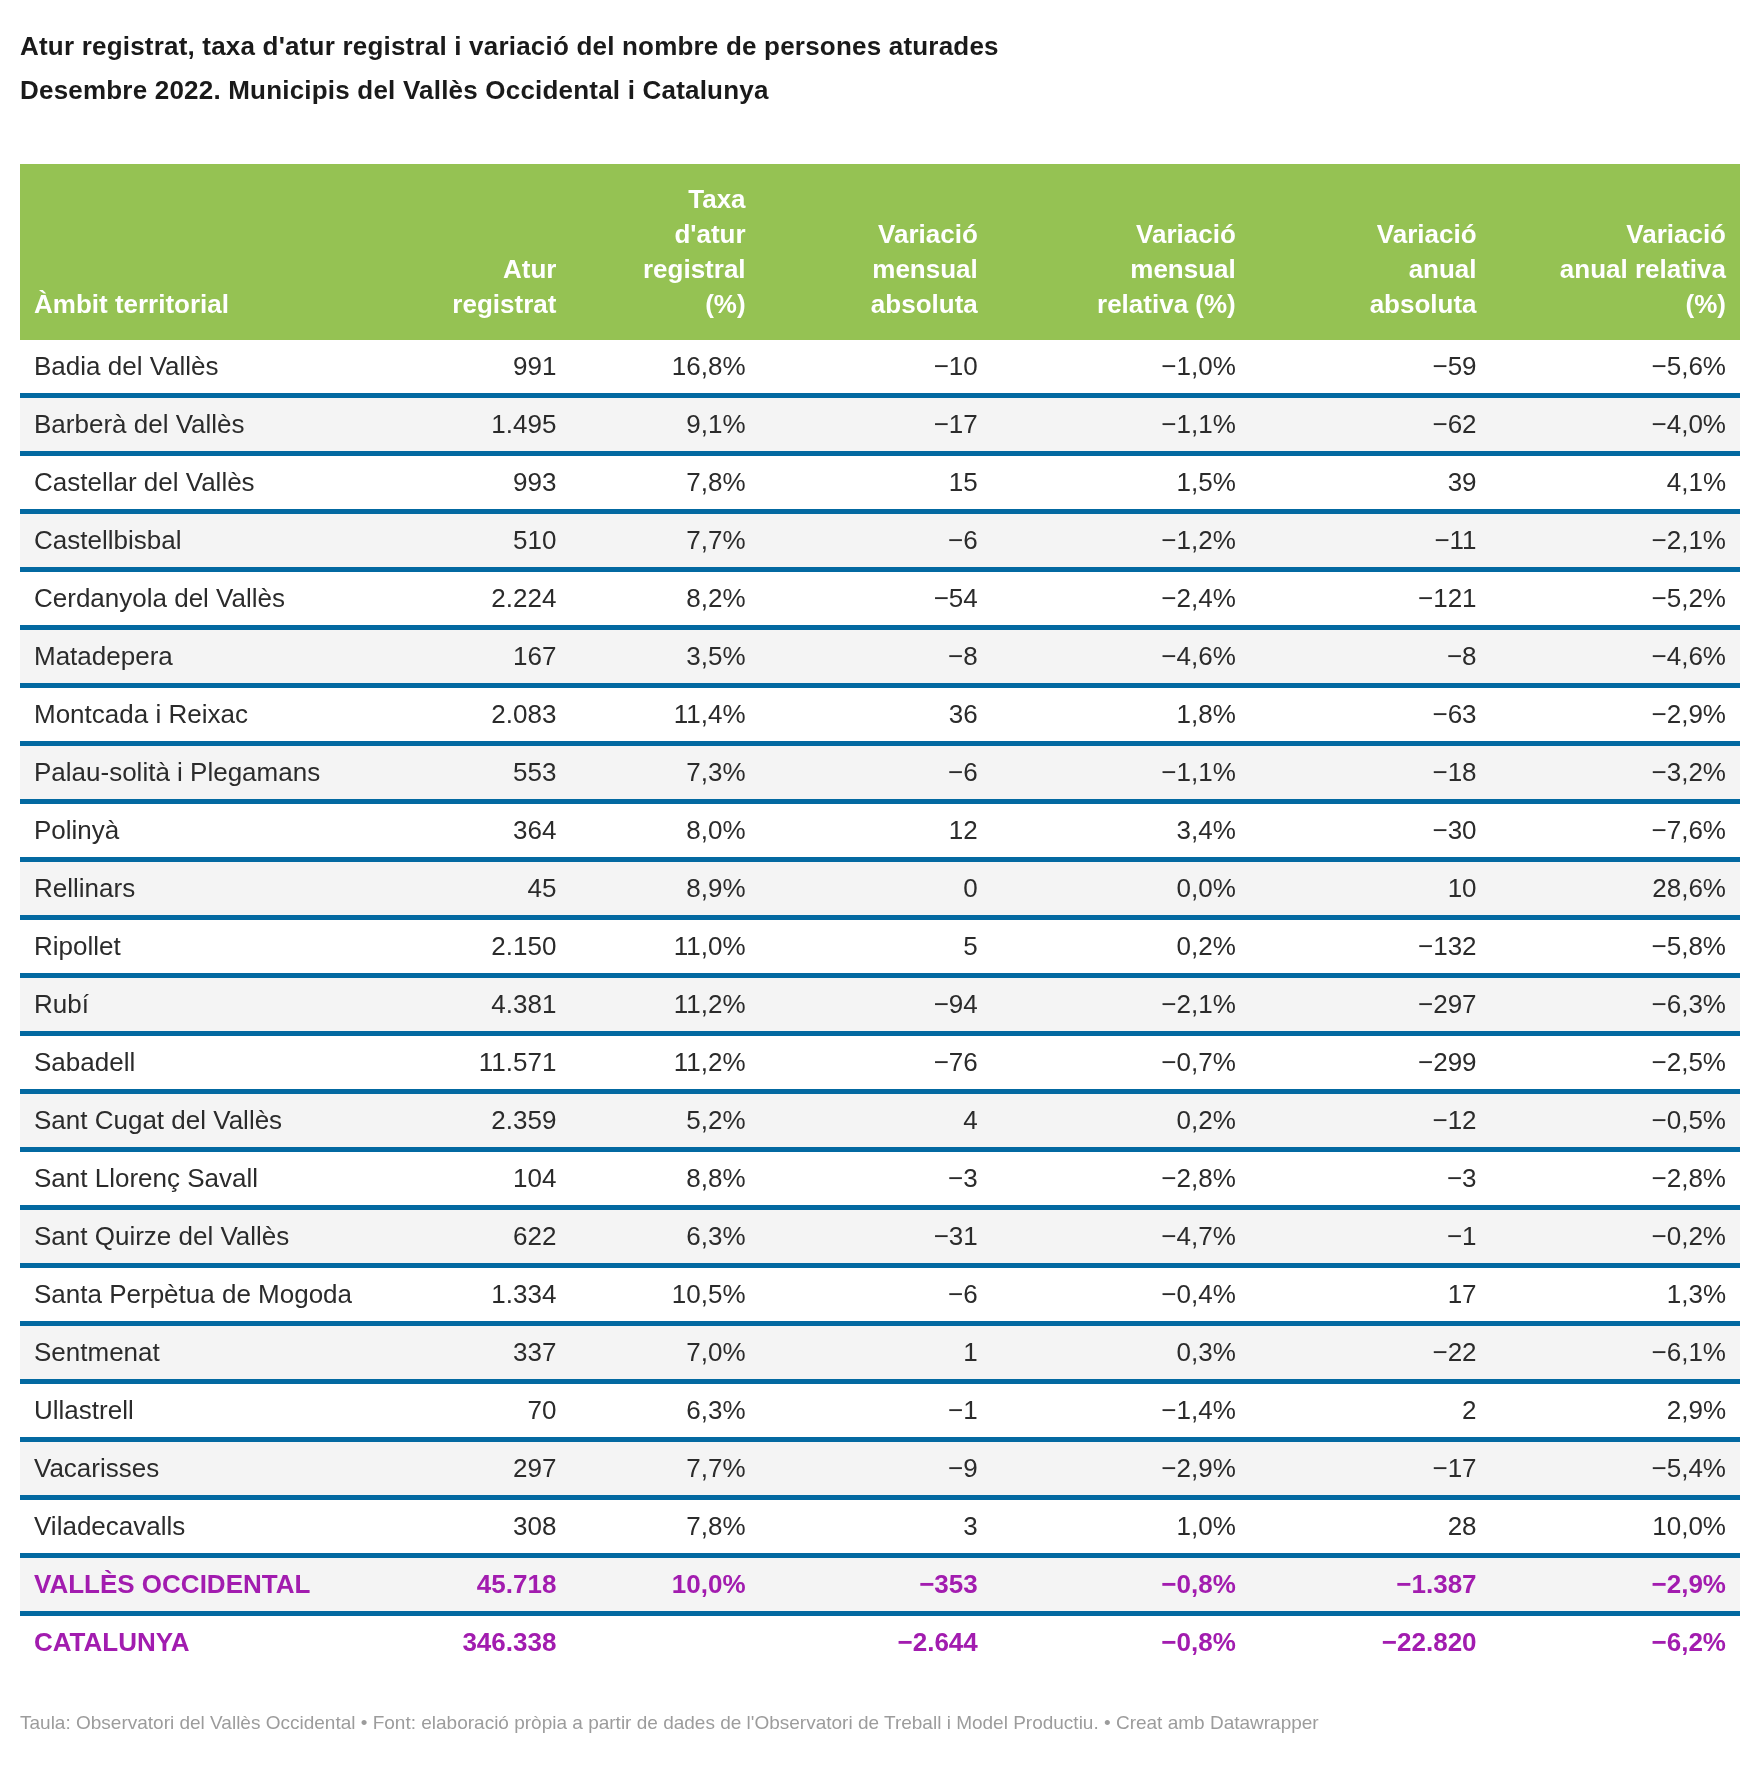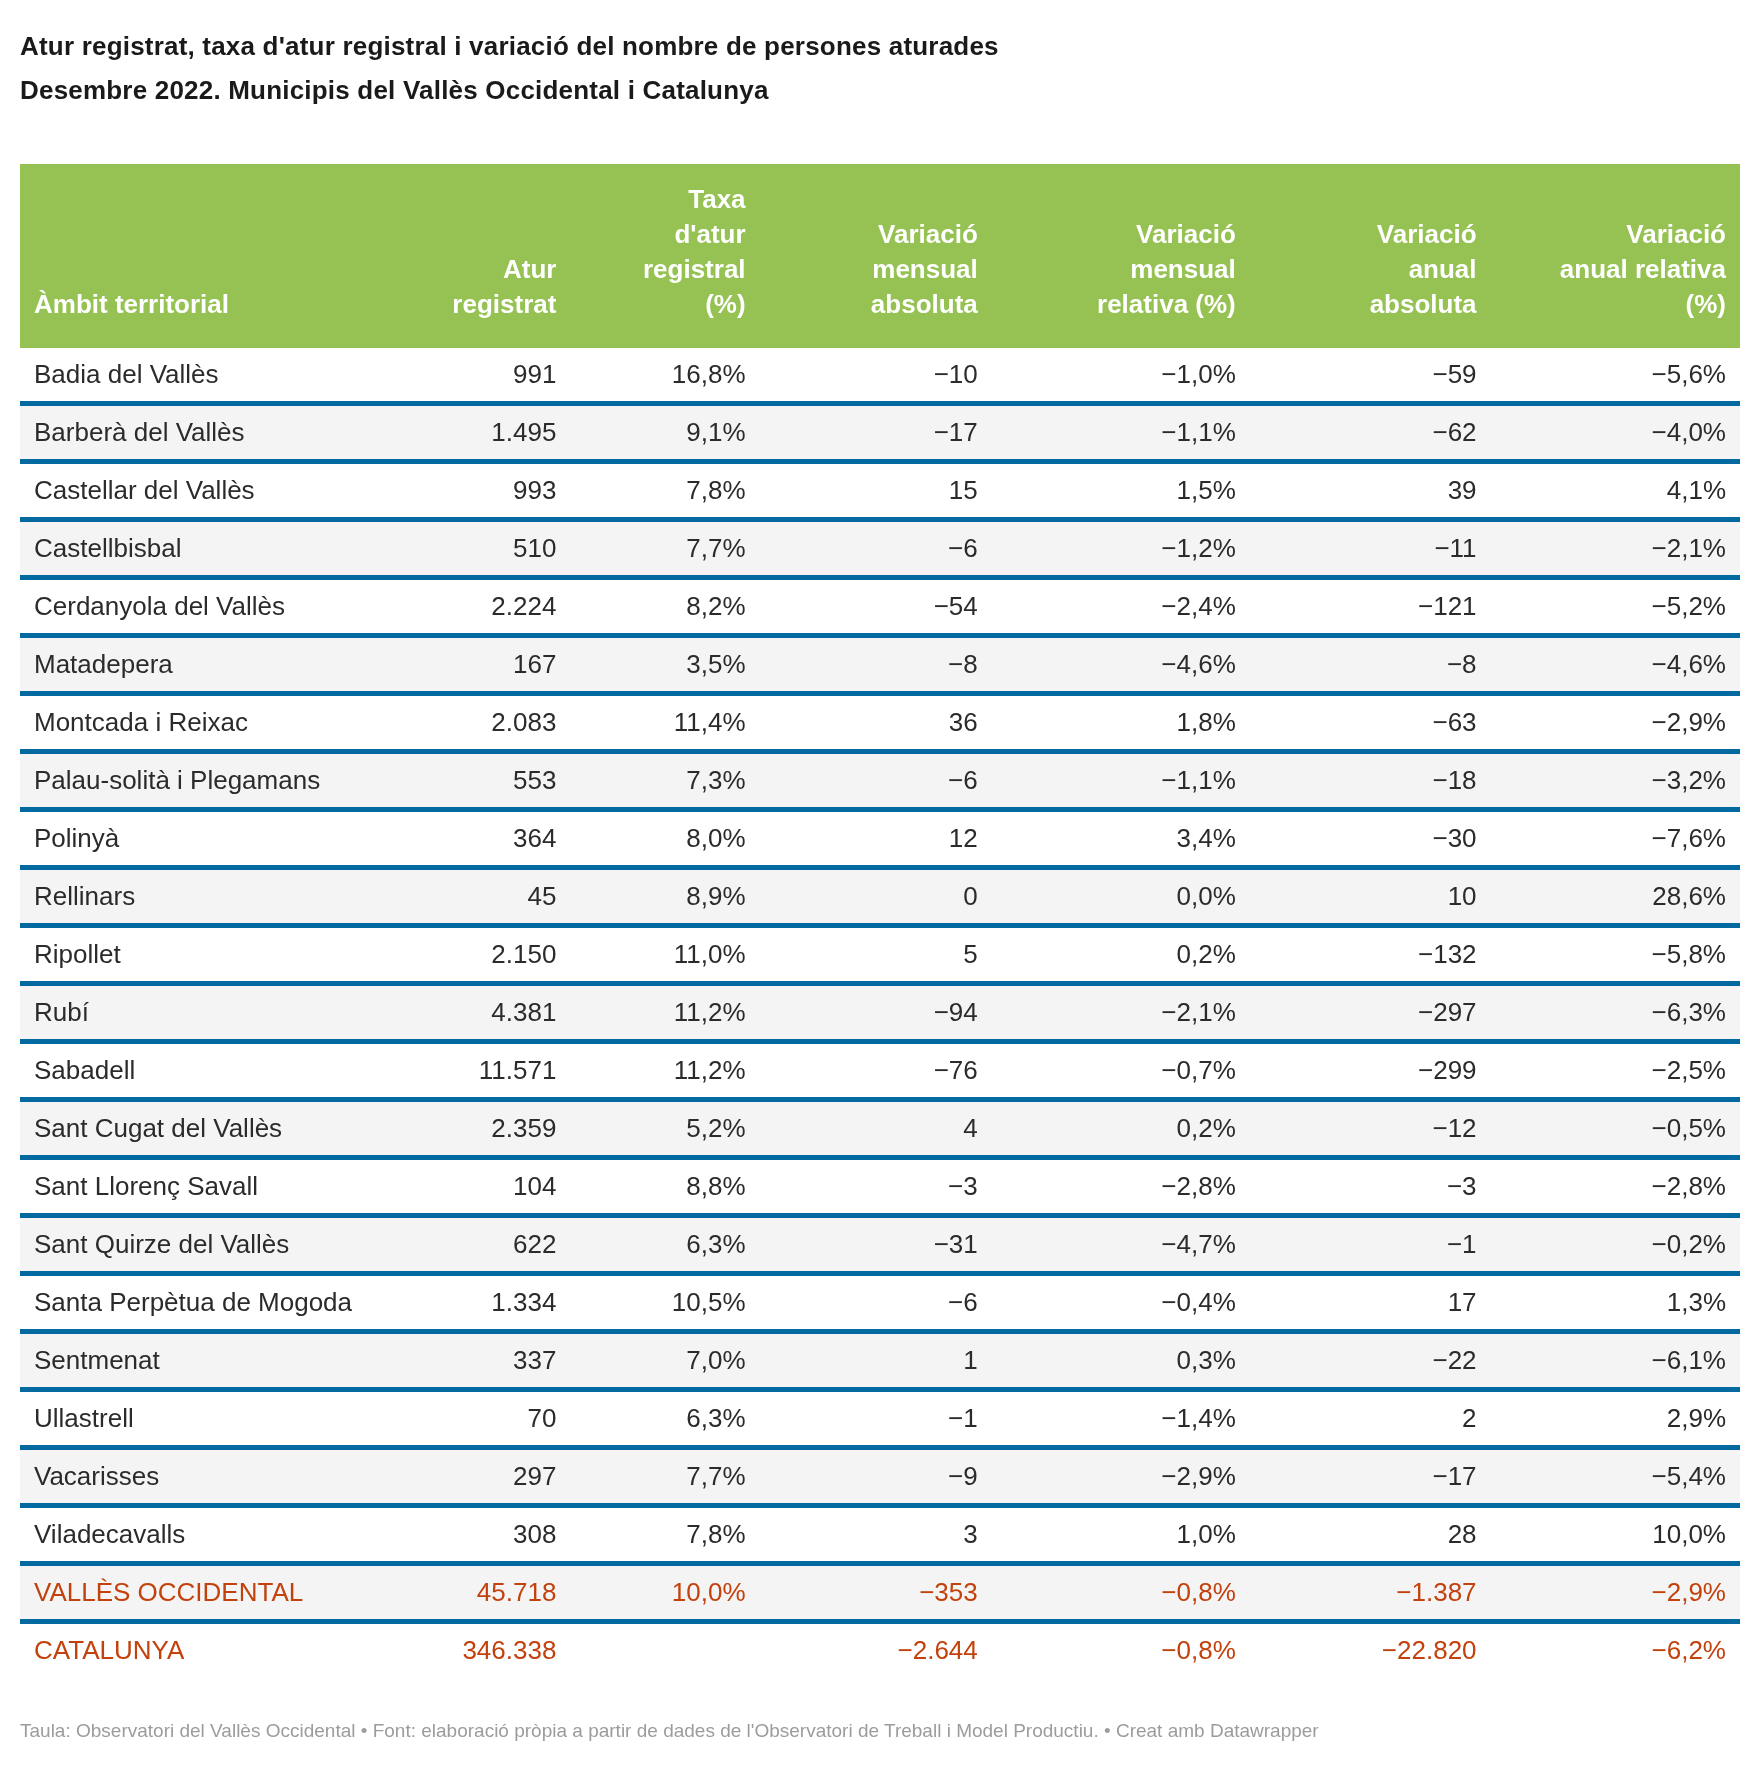--- a/index.html
+++ b/index.html
@@ -30,39 +30,39 @@
     margin-top: 52px;
   }
   thead th {
     background: #95c253;
     color: #ffffff;
     font-size: 26px;
     font-weight: 700;
     line-height: 35px;
     vertical-align: bottom;
     text-align: right;
-    padding: 18px 14px 26px 14px;
+    padding: 18px 14px 18px 14px;
   }
   thead th.col-label { text-align: left; }
   tbody td {
     font-size: 26px;
     color: #2b2b2b;
     line-height: 27px;
     padding: 13px 14px;
     text-align: right;
     white-space: nowrap;
     overflow: hidden;
   }
   tbody td.col-label { text-align: left; }
   tbody tr { border-top: 5px solid #0369a1; }
   tbody tr:first-child { border-top: none; }
   tbody tr:nth-child(even) { background: #f4f4f4; }
   tbody tr.total-row td {
-    font-weight: 400;
-    color: #c2410c;
+    font-weight: 700;
+    color: #a21caf;
   }
   .footer {
     margin-top: 42px;
     padding-bottom: 28px;
     font-size: 19px;
     color: #9c9c9c;
     line-height: 24px;
   }
   .footer .dw-link { color: #9c9c9c; text-decoration: none; cursor: pointer; }
 </style>

